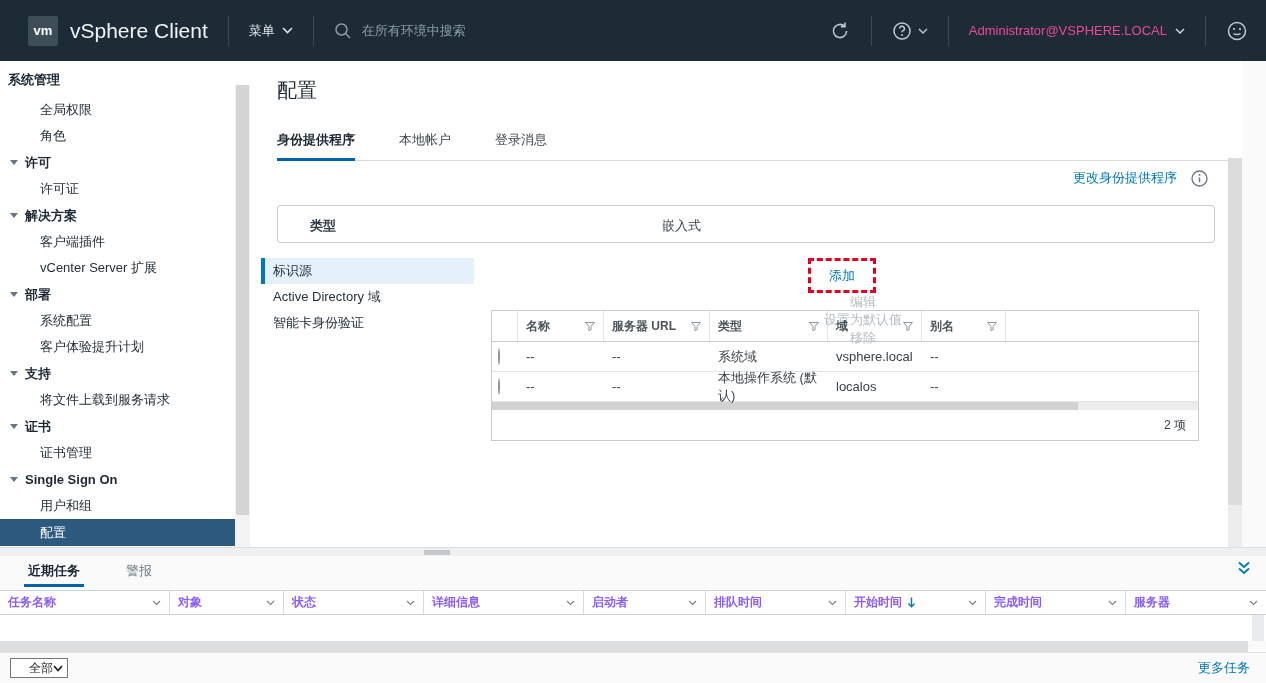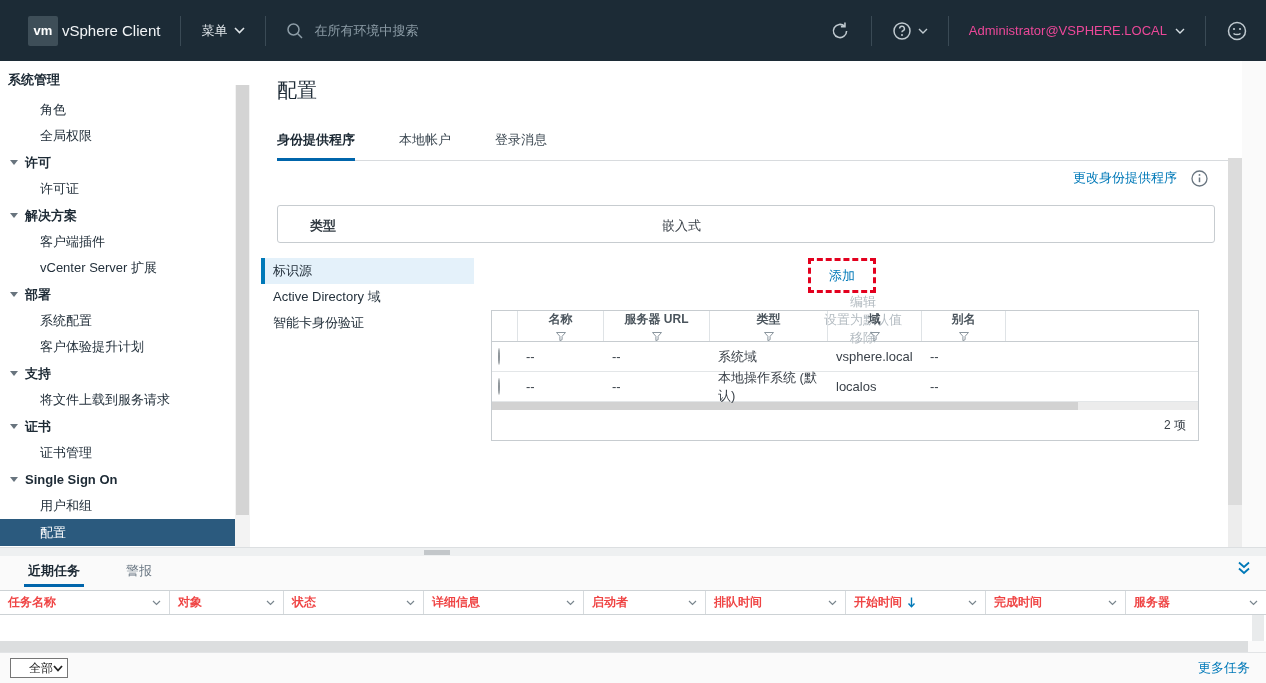--- a/index.html
+++ b/index.html
@@ -2,21 +2,21 @@
 <html><head>
 <meta charset="utf-8">
 <style>
   * { margin:0; padding:0; box-sizing:border-box; }
   body { font-family:"Liberation Sans","DejaVu Sans",sans-serif; background:#fff; }
   .app { position:relative; width:1266px; height:683px; background:#fff; overflow:hidden; }
 
   
   .topbar { position:absolute; top:0; left:0; width:1266px; height:61px; background:#1c2b36; display:flex; align-items:center; color:#fff; }
   .logo-box { margin-left:28px; width:30px; height:30px; background:#3e4e58; border-radius:2px; display:flex; align-items:center; justify-content:center; font-weight:bold; font-size:13px; color:#fff; }
-  .app-title { margin-left:4px; font-size:15px; color:#f2f5f7; }
+  .app-title { margin-left:12px; font-size:21px; color:#f2f5f7; }
   .vdiv { width:1px; height:30px; background:#3a4a55; margin:0 20px; }
   .menu-item { display:flex; align-items:center; gap:7px; font-size:13px; color:#dde3e7; cursor:pointer; }
   .search-wrap { display:flex; align-items:center; gap:10px; color:#8d9da7; font-size:13px; }
   .tb-right { margin-left:auto; display:flex; align-items:center; margin-right:18px; }
   .tb-icon { display:flex; align-items:center; gap:6px; color:#c0cad0; cursor:pointer; }
   .user-chip { display:flex; align-items:center; gap:8px; font-size:13px; color:#ec4899; cursor:pointer; }
 
   
   .sidebar { position:absolute; top:61px; left:0; width:255px; height:486px; background:#fff; }
   .nav-root { font-weight:bold; font-size:13px; color:#1d2a35; padding:10px 0 8px 8px; }
@@ -46,21 +46,21 @@
   .subnav { width:213px; float:left; }
   .subnav-item { height:26px; line-height:26px; padding-left:12px; font-size:13px; color:#24313c; cursor:pointer; }
   .subnav-item.selected { background:#e4f1fa; border-left:4px solid #0079b8; padding-left:8px; color:#1d2a35; }
   .grid-col { margin-left:230px; width:708px; }
   .toolbar { display:flex; align-items:center; height:40px;flex-direction:column; }
   .red-annotation { border:3px dashed #e3001e; padding:5px 18px; margin-left:-6px; }
   .btn-link { background:none; border:none; font-size:13px; color:#0079b8; cursor:pointer; font-family:inherit; }
   .btn-disabled { background:none; border:none; font-size:13px; color:#b4bcc2; margin-left:36px; font-family:inherit; }
   .grid { margin-top:12px; border:1px solid #c7ccd0; background:#fff; }
   .g-head { display:flex; height:31px; border-bottom:1px solid #c7ccd0; align-items:stretch; }
-  .g-hcell { display:flex; align-items:center; justify-content:space-between; padding:0 8px; font-size:12px; font-weight:bold; color:#4a545c; border-right:1px solid #dfe3e6;flex-direction:column; }
+  .g-hcell { display:flex; align-items:center; justify-content:space-between; padding:0 8px; font-size:12px; font-weight:bold; color:#4a545c; border-right:1px solid #dfe3e6; }
   .g-hcell:last-child { border-right:none; }
   .g-row { display:flex; height:30px; border-bottom:1px solid #e3e6e8; align-items:center; font-size:13px; color:#3a4149; }
   .g-cell { padding:0 8px; }
   .radio { width:14px; height:14px; border:1px solid #8d9499; border-radius:50%; background:#fff; margin-left:6px; cursor:pointer; }
   .c0 { width:26px; } .c1 { width:86px; } .c2 { width:106px; } .c3 { width:118px; } .c4 { width:94px; } .c5 { width:84px; } .cf { flex:1; }
   .g-hscroll { height:8px; background:#ececec; }
   .g-hscroll .thumb { width:83%; height:8px; background:#d2d2d2; }
   .g-foot { display:flex; justify-content:flex-end; align-items:center; height:30px; padding-right:12px; font-size:12px; color:#3a4149; }
 
   
@@ -68,21 +68,21 @@
   .splitter .grip { position:absolute; top:2px; left:424px; width:26px; height:5px; background:#c3c7ca; }
 
   
   .tasks { position:absolute; top:556px; left:0; width:1266px; height:127px; background:#fafafa; }
   .t-tabs { display:flex; align-items:center; height:30px; padding-left:28px; gap:46px; position:relative; }
   .t-tab { font-size:13px; color:#6b7884; cursor:pointer; position:relative; }
   .t-tab.active { font-weight:bold; color:#1d2a35; }
   .t-tab.active::after { content:""; position:absolute; left:-4px; right:-4px; bottom:-7px; height:3px; background:#0065ab; }
   .collapse-btn { position:absolute; right:14px; top:4px; cursor:pointer; }
   .t-head { display:flex; height:25px; background:#fff; border-top:1px solid #cdd2d5; border-bottom:1px solid #cdd2d5; margin-top:4px; }
-  .t-hcell { display:flex; align-items:center; justify-content:space-between; padding:0 8px; font-size:12px; font-weight:bold; color:#ef4444; border-right:1px solid #d7dbde; }
+  .t-hcell { display:flex; align-items:center; justify-content:space-between; padding:0 8px; font-size:12px; font-weight:bold; color:#8b5cf6; border-right:1px solid #d7dbde; }
   .t-hcell:last-child { border-right:none; }
   .t-label-wrap { display:flex; align-items:center; gap:5px; }
   .tc0{width:170px;} .tc1{width:114px;} .tc2{width:140px;} .tc3{width:160px;} .tc4{width:122px;} .tc5{width:140px;} .tc6{width:140px;gap:48px;} .tc7{width:140px;} .tc8{flex:1;}
   .t-empty { height:26px; background:#fff; position:relative; }
   .t-vscroll { position:absolute; right:2px; top:0; width:12px; height:26px; background:#e9ebec; }
   .t-hscroll { height:11px; background:#dcdedf; width:1248px; }
   .t-foot { display:flex; align-items:center; height:31px; border-top:1px solid #e2e4e6; padding:0 16px 0 10px; }
   .fake-select { width:58px; height:20px; border:1px solid #767676; background:#fff; display:flex; align-items:center; justify-content:flex-end; padding:0 4px 0 5px; font-size:12px; color:#1d1d1d; cursor:pointer; }
   .more-link { margin-left:auto; font-size:13px; color:#0079b8; cursor:pointer; text-decoration:none; }
 
@@ -155,22 +155,22 @@
             <circle cx="8" cy="9" r="1.1" fill="#c0cad0"></circle>
             <circle cx="14" cy="9" r="1.1" fill="#c0cad0"></circle>
             <path d="M7.5 13.5a4.5 3 0 0 0 7 0" fill="none" stroke="#c0cad0" stroke-width="1.5"></path>
           </svg>
         </span>
     </div>
   </div>
 
   <div class="sidebar">
     <div class="nav-root">系统管理</div>
+    <div class="nav-child">全局权限</div>
     <div class="nav-child">角色</div>
-    <div class="nav-child">全局权限</div>
     <div class="nav-group">
         <span class="caret"></span>
         <span>许可</span>
       </div>
     <div class="nav-child">许可证</div>
     <div class="nav-group">
         <span class="caret"></span>
         <span>解决方案</span>
       </div>
     <div class="nav-child">客户端插件</div>

